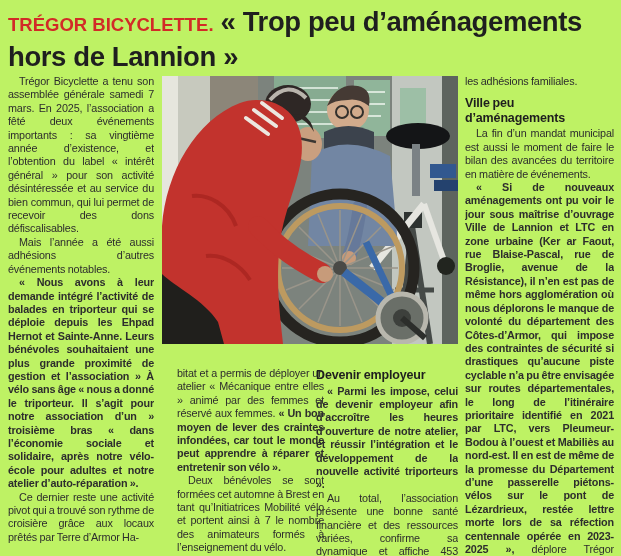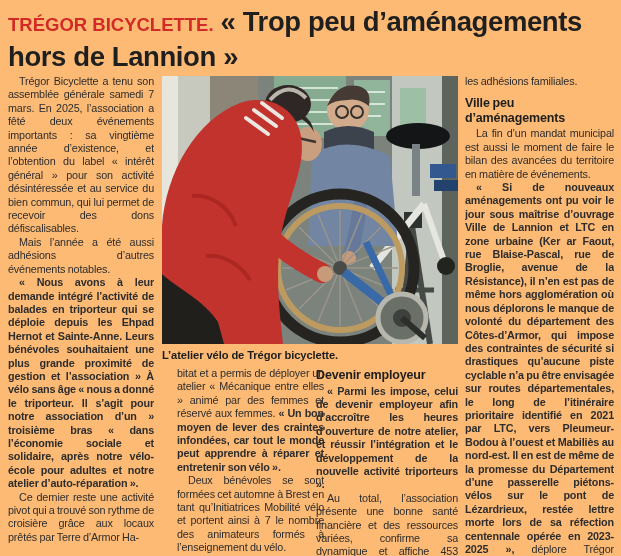--- a/index.html
+++ b/index.html
@@ -1,17 +1,17 @@
 <!DOCTYPE html>
 <html lang="fr"><head>
 <meta charset="utf-8">
 <style>
   html,body { margin:0; padding:0; background:#ffffff; }
   .page {
-    position:relative; width:621px; height:556px; background:#fdba74;
+    position:relative; width:621px; height:556px; background:#bef264;
     font-family:"Liberation Sans", sans-serif; color:var(--body,#2d2d2d);
     overflow:hidden;
   }
   
   .headline { position:absolute; left:8px; top:5px; width:606px; }
   .headline h1 { margin:0; font-weight:bold; line-height:30px; letter-spacing:-0.4px; }
   .kicker { color:var(--accent,#d22b27); font-size:18.5px; margin-right:7px; letter-spacing:0; }
   .title  { color:var(--headline,#1f1f1f); font-size:27.5px; }
   
   .col { position:absolute; overflow:hidden; font-size:10.8px; line-height:13.4px;
@@ -144,21 +144,20 @@
           <line x1="92" y1="34" x2="114" y2="50"></line>
           <line x1="100" y1="27" x2="120" y2="42"></line>
         </g>
         <path d="M30,120 C46,118 66,128 74,150" fill="none" stroke="#a8241f" stroke-width="4" opacity="0.8"></path>
         <path d="M44,180 C60,178 78,188 88,204" fill="none" stroke="#a8241f" stroke-width="4" opacity="0.8"></path>
         <path d="M0,268 L0,198 C12,210 42,224 56,246 L62,268 Z" fill="#201f1c"></path>
         <path d="M96,150 C120,176 146,190 160,197" fill="none" stroke="#c2332d" stroke-width="20" stroke-linecap="round"></path>
         <circle cx="163" cy="198" r="8" fill="#c79b7a"></circle>
       </g>
     </svg>
-    <figcaption>L’atelier vélo de Trégor bicyclette.</figcaption>
   </figure>
 
   <div class="col" id="col2">
       <p class="para"><span>bitat et a permis de déployer un atelier « Mécanique entre elles » animé par des femmes et réservé aux femmes. </span><span class="b">« Un bon moyen de lever des craintes infondées, car tout le monde peut apprendre à réparer et entretenir son vélo ».</span></p>
       <p class="para indent"><span>Deux bénévoles se sont formées cet automne à Brest en tant qu’Initiatrices Mobilité vélo et portent ainsi à 7 le nombre des animateurs formés à l’enseignement du vélo.</span></p>
     </div>
   <div class="col" id="col3">
       <h2 class="sec-head"><span class="b">Devenir employeur</span></h2>
       <p class="para indent"><span class="b">« Parmi les impose, celui de devenir employeur afin d’accroître les heures d’ouverture de notre atelier, et réussir l’intégration et le développement de la nouvelle activité triporteurs ».</span></p>
       <p class="para indent"><span>Au total, l’association présente une bonne santé financière et des ressources variées, confirme sa dynamique et affiche 453 membres cotisants en 2025, 813 en incluant</span></p>

